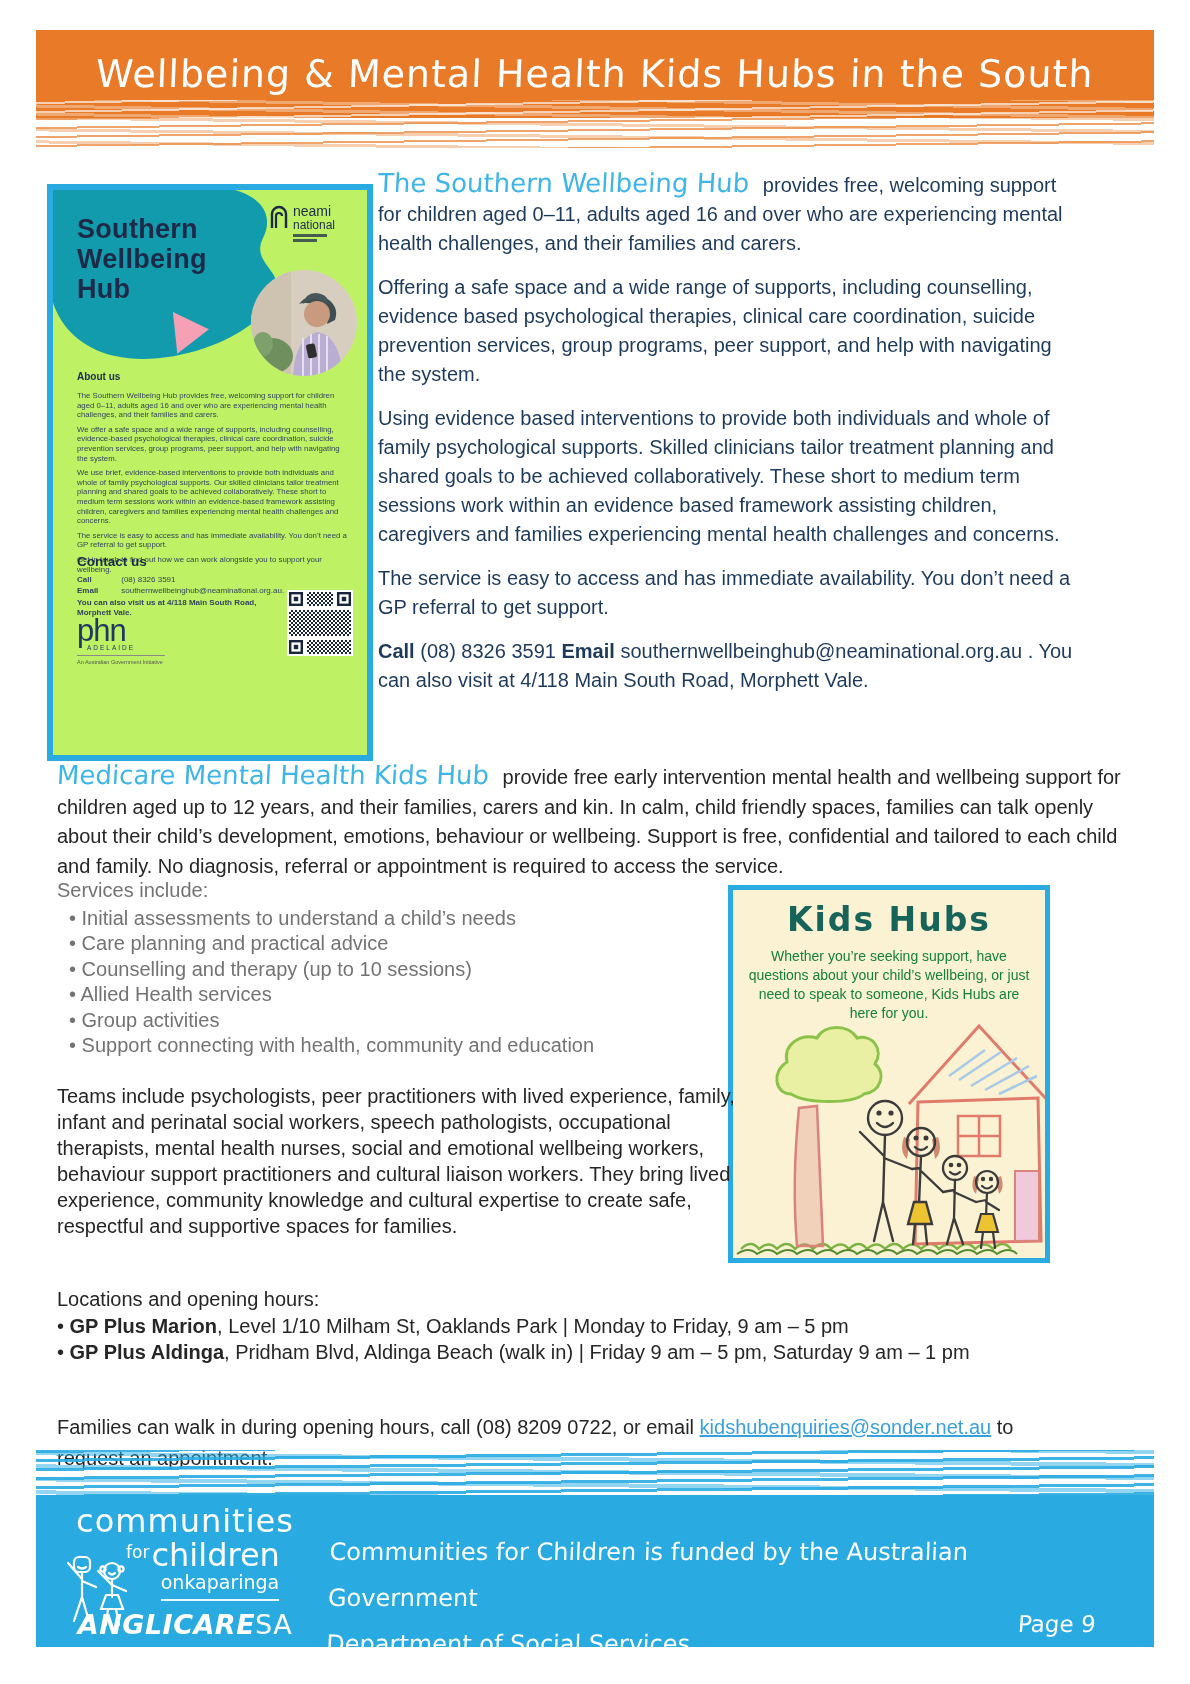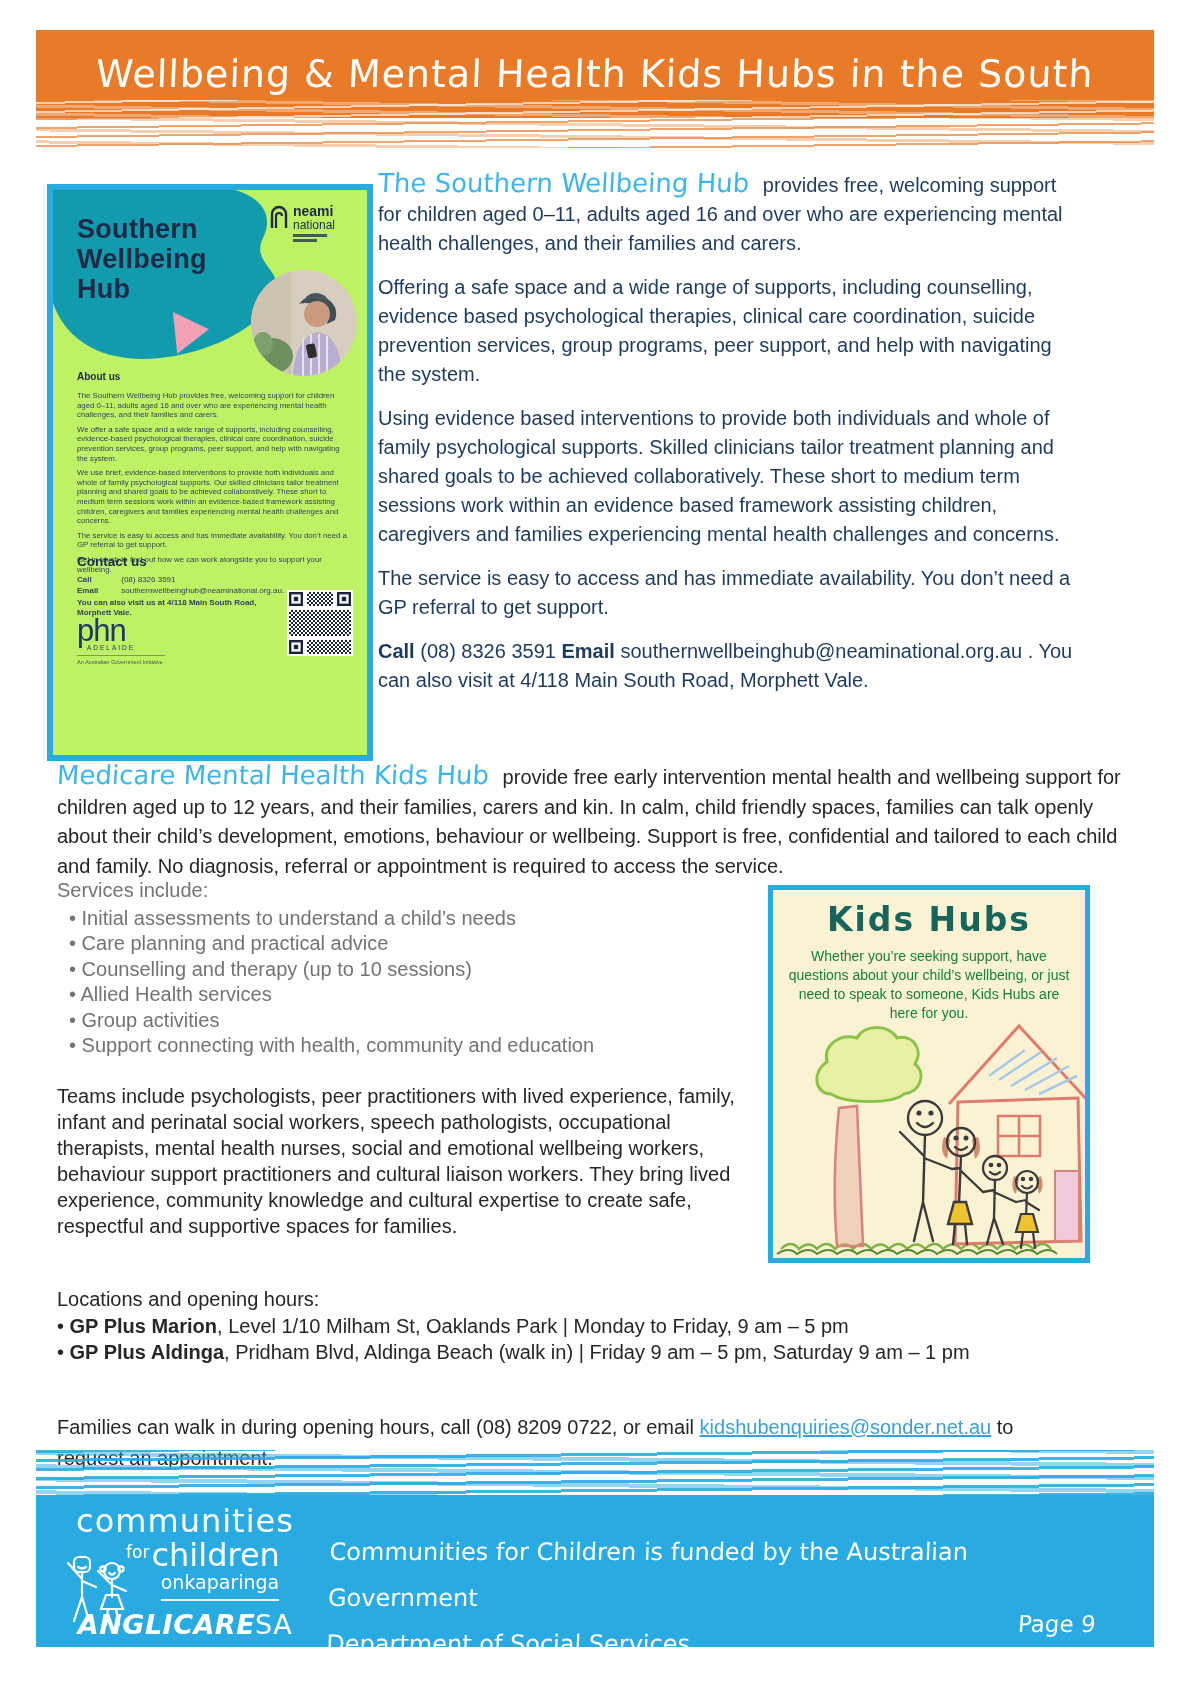--- a/index.html
+++ b/index.html
@@ -26,21 +26,21 @@
   .flyer{position:absolute;left:47px;top:184px;width:326px;height:577px;
          border:6px solid #29ABE2;background:#bef264;overflow:hidden;}
   .flyer-blob{position:absolute;left:-4px;top:-4px;}
   .flyer-title{position:absolute;left:24px;top:24px;width:170px;font-size:27px;line-height:1.12;
                font-weight:bold;color:#1D2947;letter-spacing:.3px;}
   .play-tri{position:absolute;left:122px;top:120px;width:0;height:0;
             border-left:34px solid #F5A0B4;border-top:21px solid transparent;border-bottom:21px solid transparent;
             transform:rotate(-6deg);}
   .neami{position:absolute;right:12px;top:14px;width:86px;display:flex;gap:4px;}
   .neami-text{line-height:1;}
-  .neami-n1{font-size:14px;font-weight:bold;color:#1D2947;display:block;}
+  .neami-n1{font-size:14px;font-weight:normal;color:#1D2947;display:block;}
   .neami-n2{font-size:12px;color:#1D2947;display:block;margin-top:1px;}
   .neami-bars{margin-top:3px;}
   .neami-bars div{height:3px;background:#1D2947;opacity:.75;margin-bottom:2px;}
   .neami-bars .b1{width:34px;} .neami-bars .b2{width:24px;}
   .photo{position:absolute;right:10px;top:80px;width:106px;height:106px;border-radius:50%;overflow:hidden;}
   .flyer-about-h{position:absolute;left:24px;top:181px;font-size:10px;font-weight:bold;color:#1D2947;}
   .flyer-paras{position:absolute;left:24px;top:201px;width:272px;font-size:7.8px;line-height:9.6px;color:#33435C;}
   .flyer-paras p{margin:0 0 5px 0;}
   .flyer-contact-h{position:absolute;left:24px;top:364px;font-size:13.5px;font-weight:bold;color:#1D2947;}
   .flyer-contact{position:absolute;left:24px;top:384px;font-size:8px;line-height:11px;color:#33435C;}
@@ -66,21 +66,21 @@
   .services ul{list-style:none;margin:2px 0 0 0;padding:0 0 0 12px;}
   .services li::before{content:"• ";}
   .teams{position:absolute;left:57px;top:1083px;width:678px;font-size:20px;line-height:26px;color:#262626;}
   .locations{position:absolute;left:57px;top:1286px;width:1090px;font-size:20px;line-height:26.5px;color:#262626;}
   .locations ul{list-style:none;margin:0;padding:0;}
   .locations li::before{content:"• ";}
   .walkin{position:absolute;left:57px;top:1392px;width:1020px;font-size:20px;line-height:31px;color:#262626;}
   .link{color:#3AA0DC;text-decoration:underline;cursor:pointer;}
 
   
-  .kids-box{position:absolute;left:768px;top:885px;width:322px;height:378px;
+  .kids-box{position:absolute;left:728px;top:885px;width:322px;height:378px;
             border:5px solid #29ABE2;background:#FBF2D4;overflow:hidden;}
   .kids-title{margin-top:10px;text-align:center;font-size:33px;font-weight:bold;color:#16645A;
               font-family:"DejaVu Sans",sans-serif;letter-spacing:2px;}
   .kids-text{margin:8px 12px 0 12px;text-align:center;font-size:14px;line-height:19px;color:#15803d;}
   .kids-drawing{position:absolute;left:0;bottom:0;width:312px;height:252px;}
 
   
   .footer-brush{position:absolute;left:36px;top:1450px;width:1118px;height:48px;
       background:
         repeating-linear-gradient(179.4deg, rgba(41,171,226,.9) 0 3px, rgba(255,255,255,0) 3px 9px),

